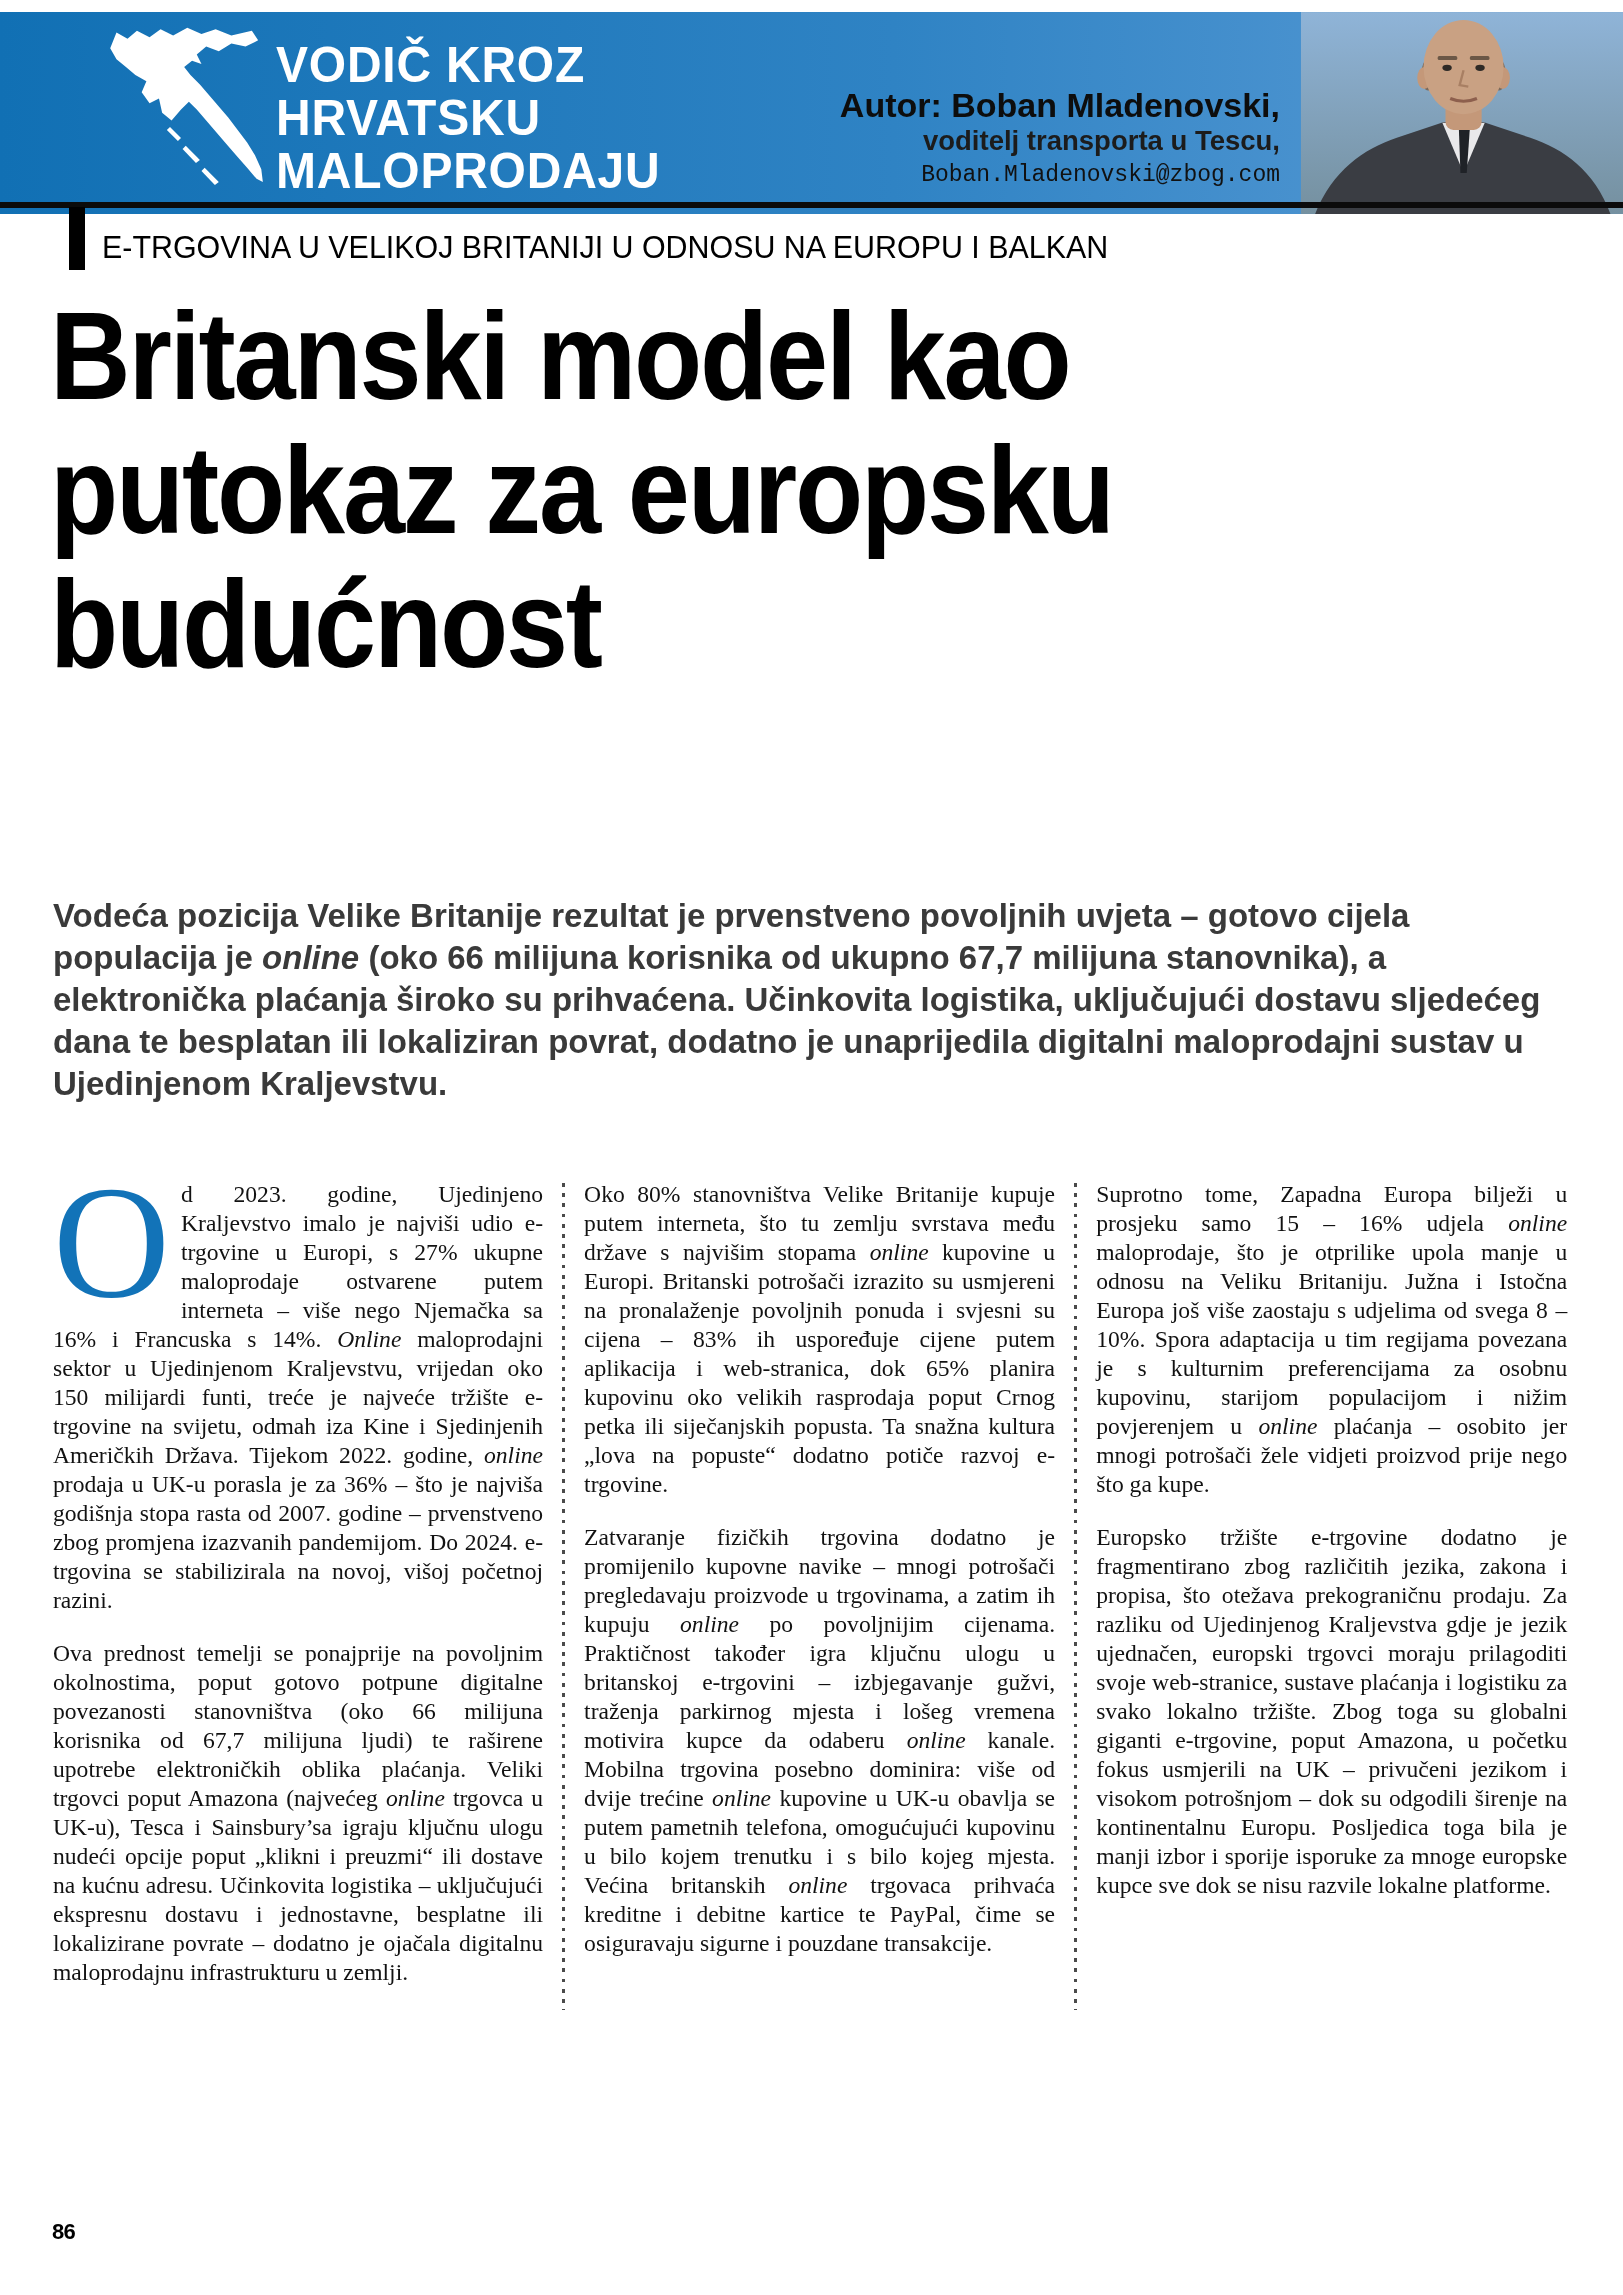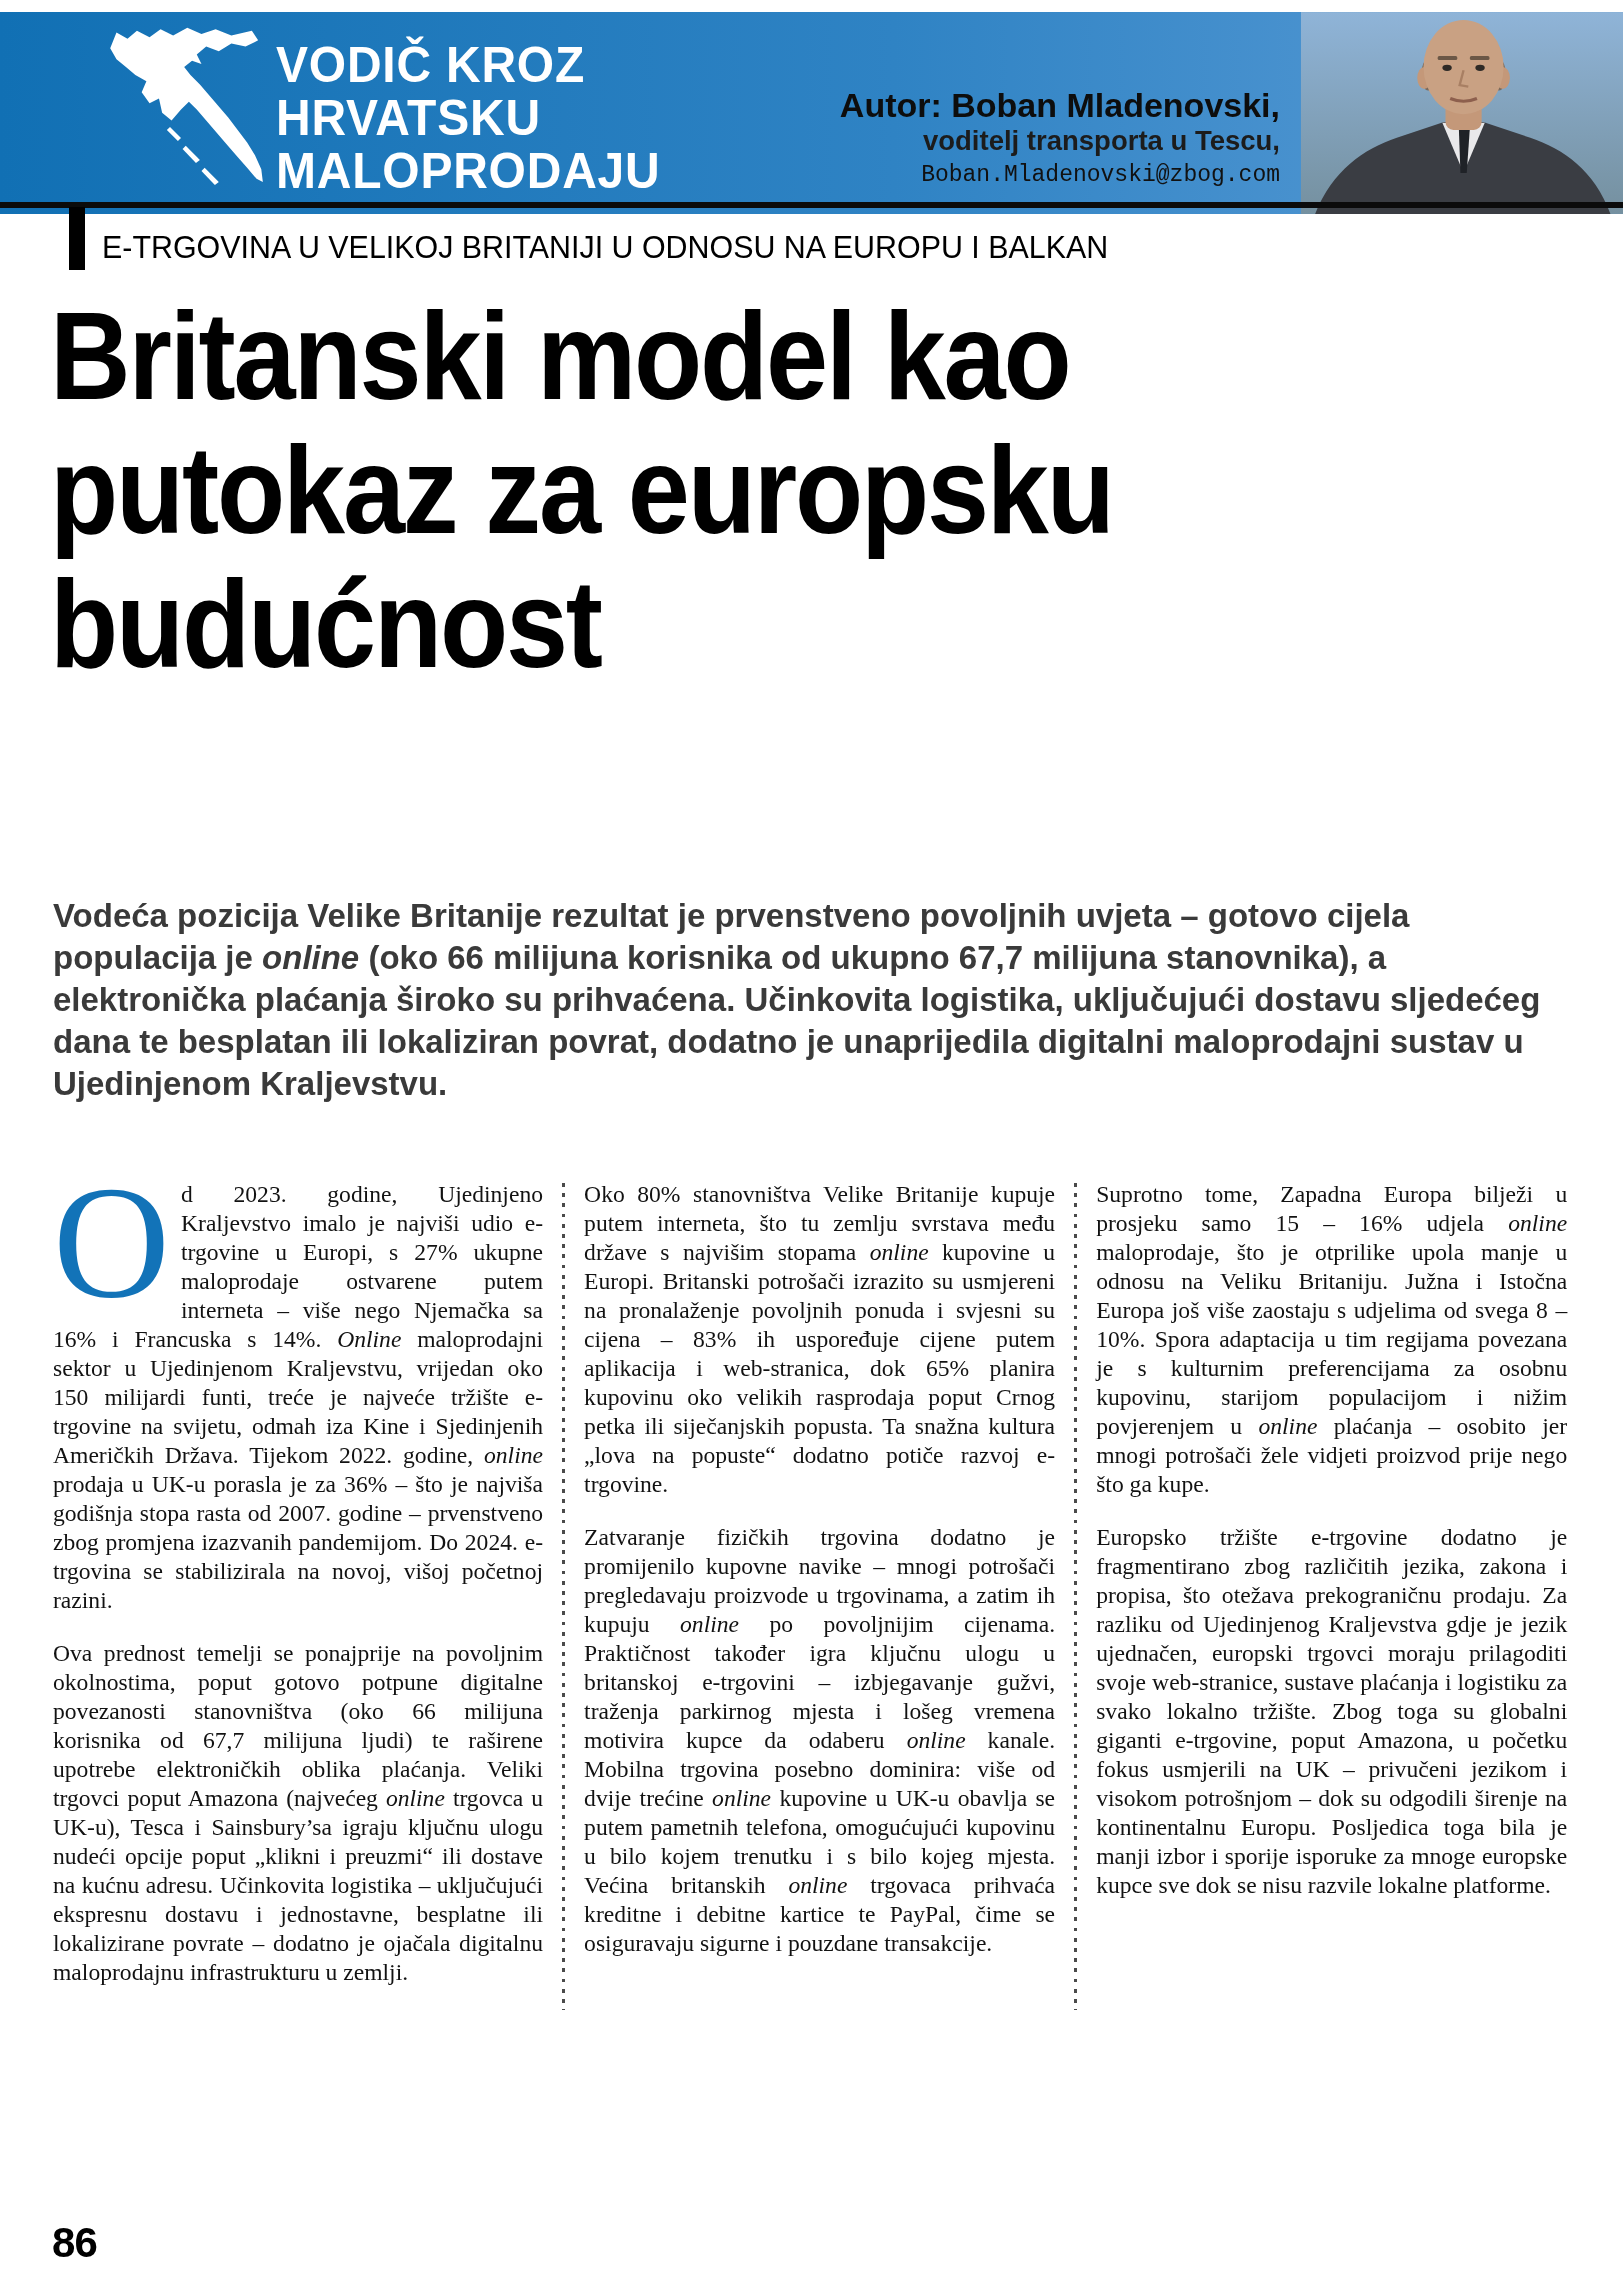--- a/index.html
+++ b/index.html
@@ -43,21 +43,21 @@
   .vsep{flex:0 0 3.1px;margin:3.1px 19px 0 19px;
         background:repeating-linear-gradient(to bottom,#4a4a4a 0 3.9px,transparent 3.9px 10.2px);}
   .col p{margin:0 0 23.6px 0;}
   .col h2{font-family:"Liberation Sans",sans-serif;font-size:29px;line-height:38px;
           margin:1.6px 0 20.4px 0;font-weight:bold;color:#000;text-align:left;letter-spacing:-0.4px;}
   .col i{font-style:italic;}
   .dropcap{float:left;font-family:"Liberation Serif",serif;font-weight:400;
            font-size:162px;line-height:118px;margin:3.1px 11px 0 0;color:#1273b8;}
 
   
-  .pagenum{position:absolute;left:52px;top:2219px;font-size:42px;font-weight:bold;
+  .pagenum{position:absolute;left:52px;top:2219px;font-size:22px;font-weight:bold;
            letter-spacing:-0.8px;color:#000;}
 </style>
 </head>
 <body>
 
 <div class="page">
 
   <header class="banner" style="background: linear-gradient(90deg, rgb(17, 112, 180) 0%, rgb(47, 131, 196) 55%, rgb(91, 156, 214) 100%);">
     <svg class="logo-map" viewBox="0 0 240 230" xmlns="http://www.w3.org/2000/svg" aria-hidden="true">
       <path fill="#ffffff" d="M52 12 L66 20 L78 10 L94 18 L108 8 L124 16 L142 6 L160 14 L178 8

